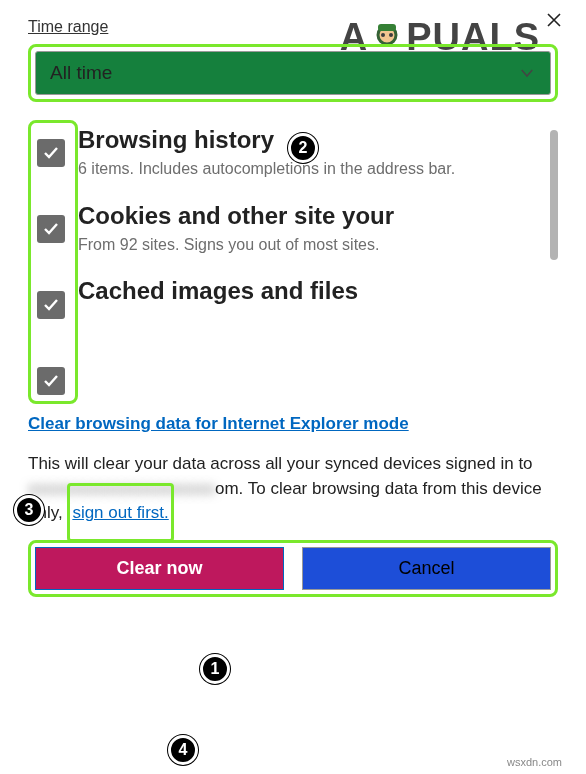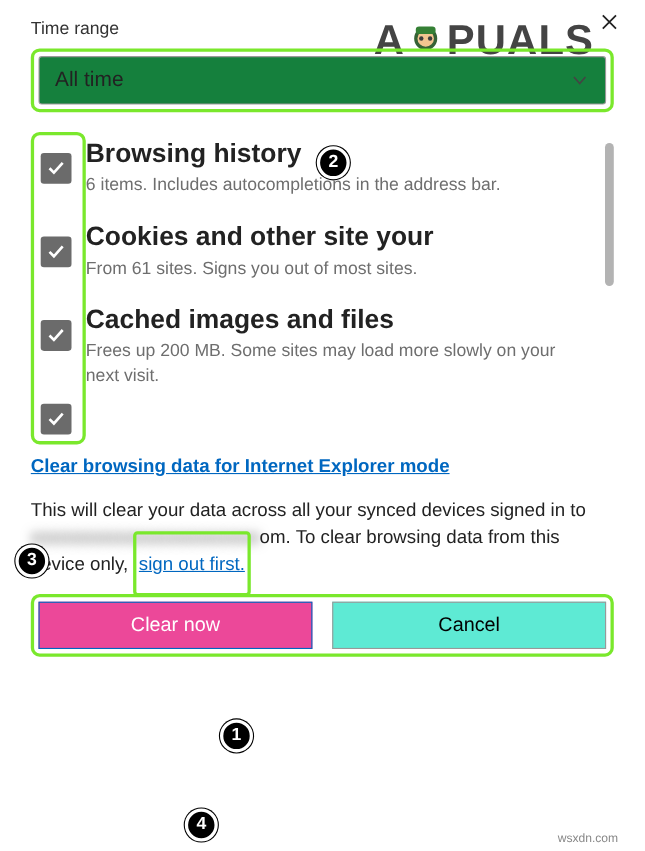--- a/index.html
+++ b/index.html
@@ -29,20 +29,21 @@
       font-size: 26px;
       font-weight: 600;
       color: #222;
       margin-top: 20px;
       margin-bottom: 34px;
     }
     .field-label {
       font-size: 16px;
       color: #333;
       margin-bottom: 8px;
+      text-decoration: underline;
     }
     .highlight-green {
       border: 3px solid #7ae82c;
       border-radius: 8px;
     }
     .range-wrap {
       padding: 4px 4px;
       margin-bottom: 18px;
       position:relative;
     }
@@ -77,28 +78,28 @@
     .check { color:#fff; }
     .item-title { font-size: 24px; font-weight: 600; color:#222; margin-bottom:4px;}
     .item-desc  { font-size: 16px; color:#6e6e6e; line-height:1.35;}
     .scrollbar {
       position:absolute; right:0px; top:10px; width:8px; height:130px;
       background:#b3b3b3; border-radius:4px;
     }
     .link { color:#0067c0; text-decoration:underline; font-size:17px; cursor:pointer; font-weight:600;}
     .ie-link { margin: 10px 0 18px 0; display:inline-block;}
     .info-text { font-size:17px; color:#222; line-height:1.45; margin-bottom:14px;}
-    .blur { color:transparent; text-shadow: 0 0 10px #777; user-select:none;font-weight:bold;}
+    .blur { color:transparent; text-shadow: 0 0 10px #777; user-select:none;}
     .btnrow-wrap { padding:4px; border-radius:8px; }
     .btnrow { display:flex; gap:18px; }
     .btn {
       flex:1; padding:10px 0; text-align:center; font-size:18px;
-      border:1px solid #999; cursor:pointer; background:#5eead4;
-    }
-    .btn.primary { background:#ec4899; color:#fff; border-color:#0067c0; font-weight:400;}
+      border:1px solid #999; cursor:pointer; background:#1d4ed8;
+    }
+    .btn.primary { background:#be185d; color:#fff; border-color:#0067c0; font-weight:700;}
     .badge {
       position:absolute; width:30px; height:30px; border-radius:50%;
       background:#000; color:#fff; border:3px solid #fff;
       box-shadow: 0 0 0 1px #000;
       display:flex;align-items:center;justify-content:center;
       font-weight:700; font-size:16px; z-index:50;
     }
     .b2 { top:133px; left:288px; }
     .b3 { top:495px; left:14px; }
     .b1 { top:654px; left:200px; }
@@ -180,27 +181,26 @@
     <div class="content-col">
       <div class="row" style="margin-bottom:22px;">
         <div>
           <div class="item-title">Browsing history</div>
           <div class="item-desc">6 items. Includes autocompletions in the address bar.</div>
         </div>
       </div>
       <div class="row" style="margin-bottom:22px;">
         <div>
           <div class="item-title">Cookies and other site your</div>
-          <div class="item-desc">From 61 sites. Signs you out of most sites.</div>
+          <div class="item-desc">From 92 sites. Signs you out of most sites.</div>
         </div>
       </div>
       <div class="row" style="margin-bottom:10px;">
         <div>
           <div class="item-title">Cached images and files</div>
-          <div class="item-desc">Frees up 200 MB. Some sites may load more slowly on your next visit.</div>
         </div>
       </div>
     </div>
 
     <div class="scrollbar"></div>
   </div>
 
   <a class="link ie-link">Clear browsing data for Internet Explorer mode</a>
 
   <p class="info-text">

